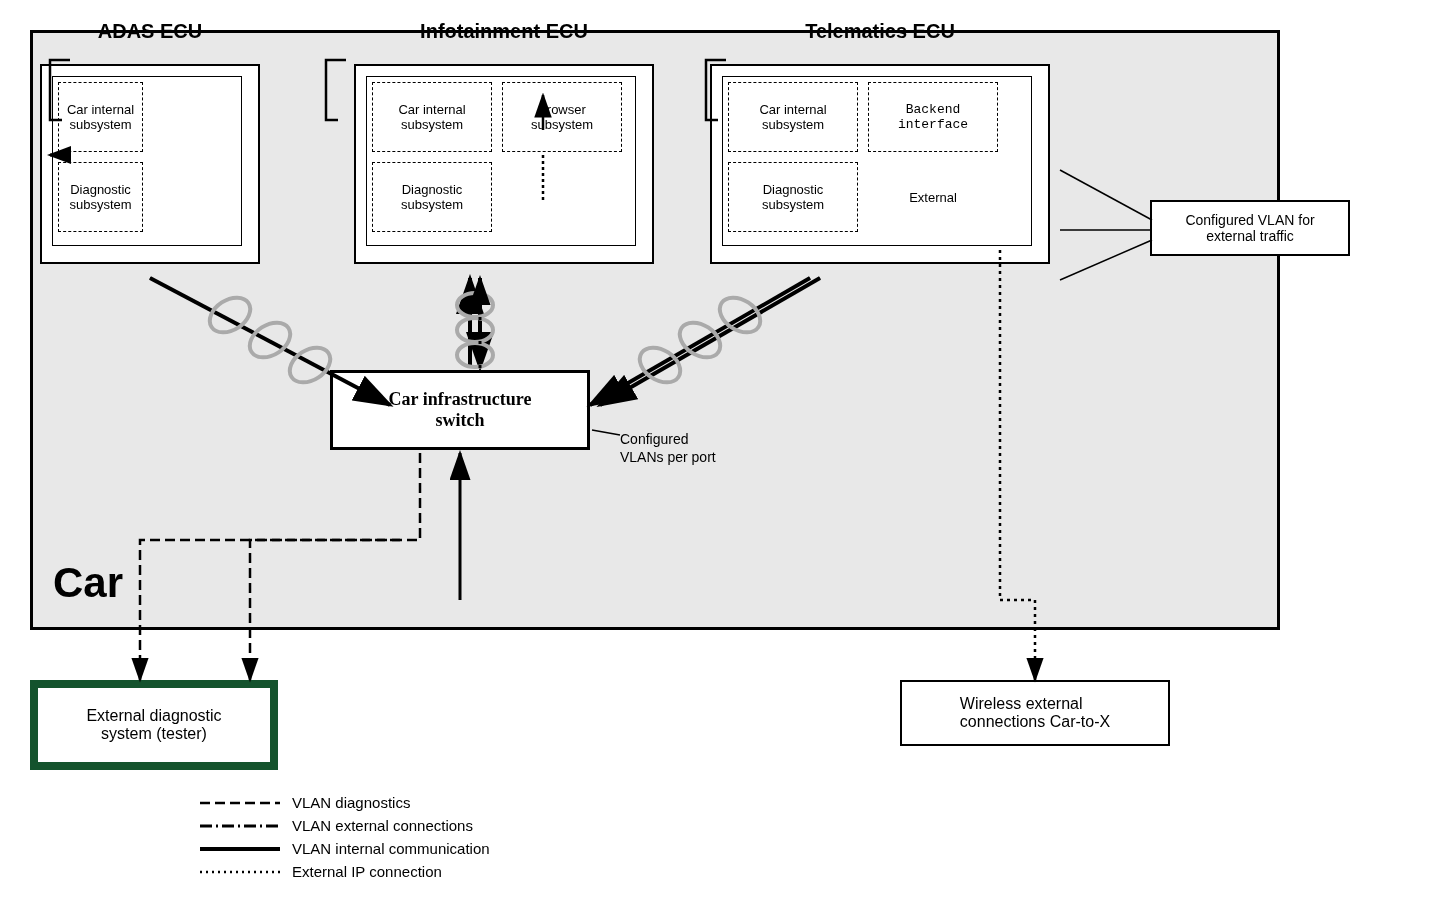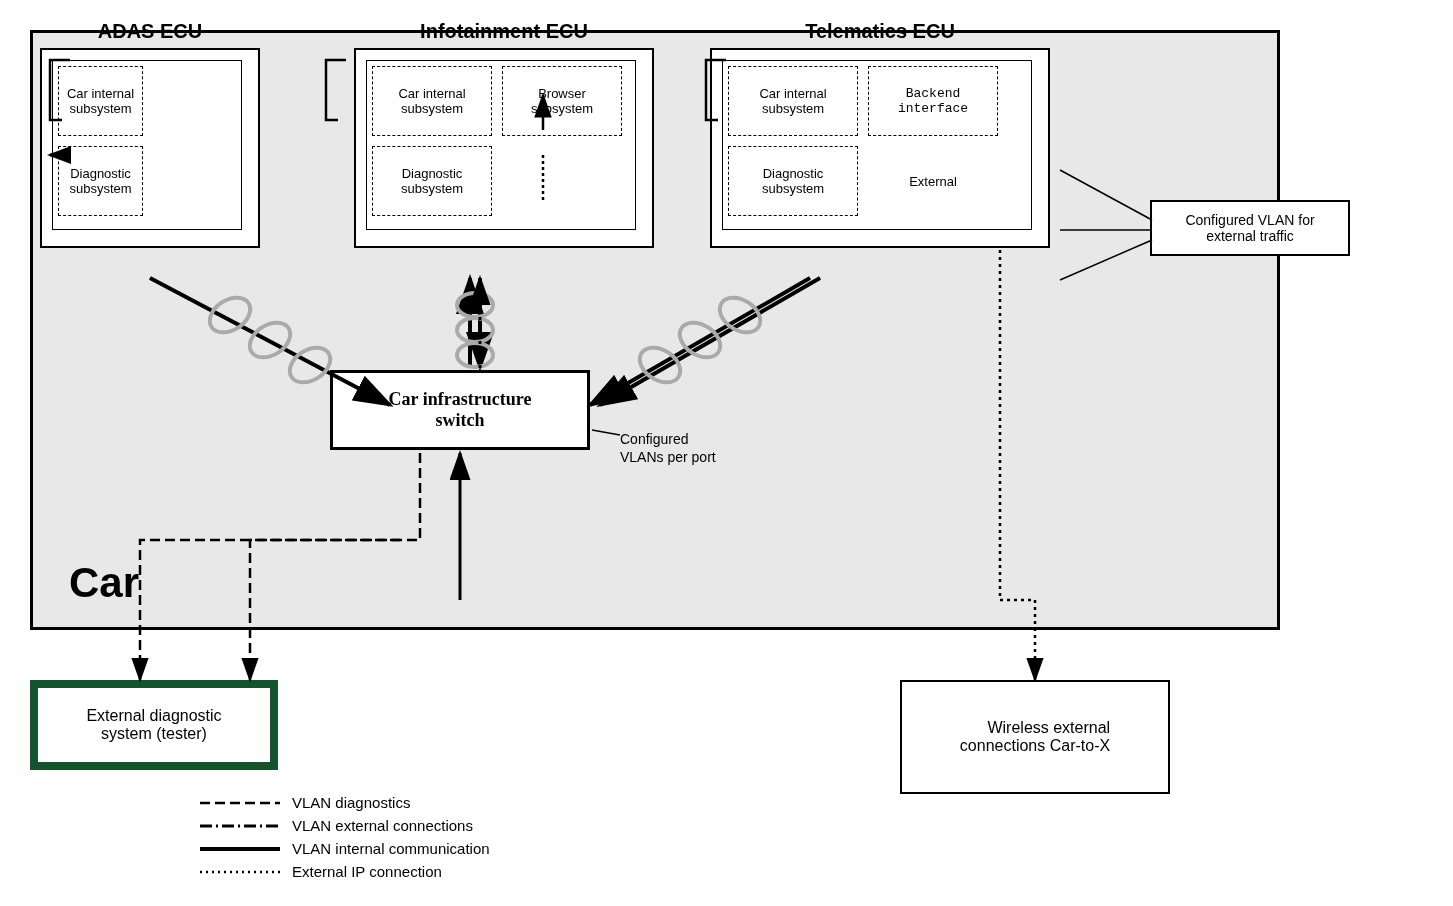--- a/index.html
+++ b/index.html
@@ -31,28 +31,27 @@
       background: #e8e8e8;
     }
 
     .car-label {
       position: absolute;
       bottom: 20px;
       left: 20px;
       font-size: 42px;
       font-weight: bold;
       color: #000;
-      margin-left: 16px;
     }
 
     .ecu-title {
       text-align: center;
       font-size: 20px;
       font-weight: bold;
-      margin-bottom: 5px;
+      margin-bottom: 21px;
     }
 
     
     .adas-container {
       left: 40px;
       top: 20px;
       position: absolute;
     }
 
     .adas-box {
@@ -290,27 +289,27 @@
       font-size: 16px;
       padding: 22px;
     }
 
     
     .wireless-box {
       position: absolute;
       top: 680px;
       left: 900px;
       width: 270px;
-      height: 114px;
+      height: 66px;
       border: 2px solid #000;
       background: #fff;
       display: flex;
       align-items: center;
       justify-content: center;
-      text-align: right;
+      text-align: left;
       font-size: 16px;
       padding: 0;
     }
 
     
     .vlan-ext-box {
       position: absolute;
       top: 200px;
       left: 1150px;
       width: 200px;

